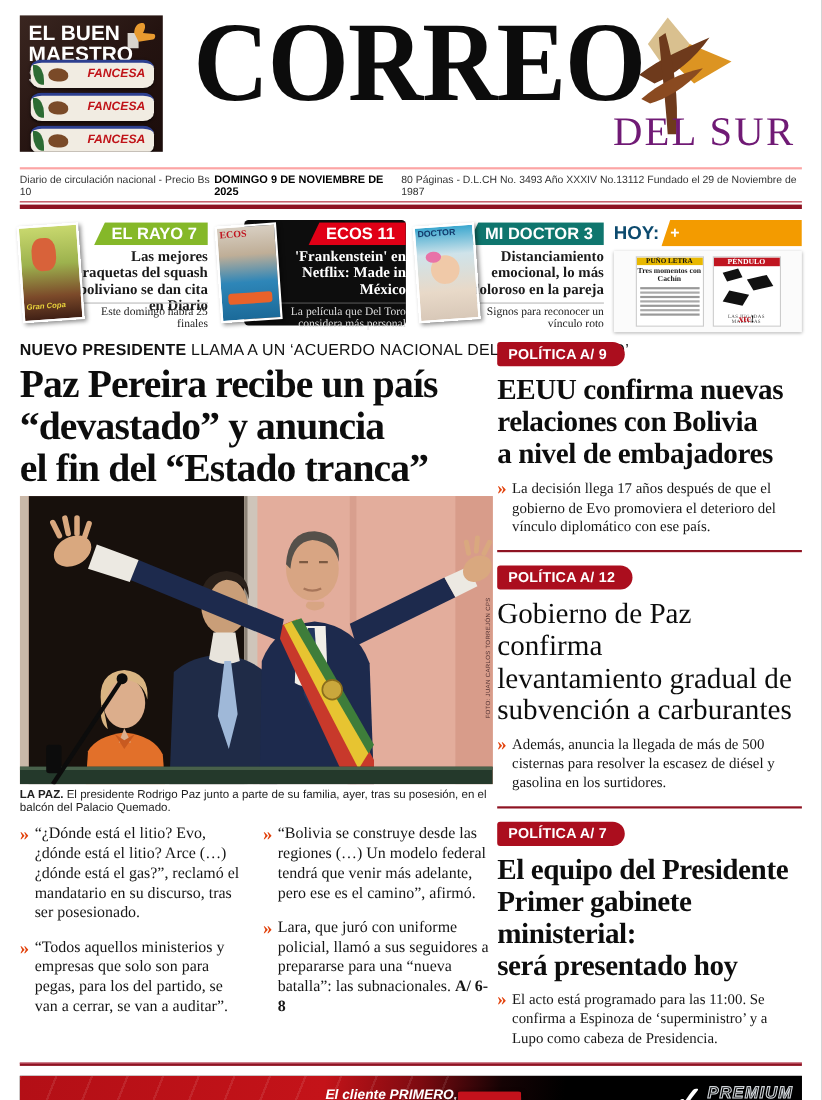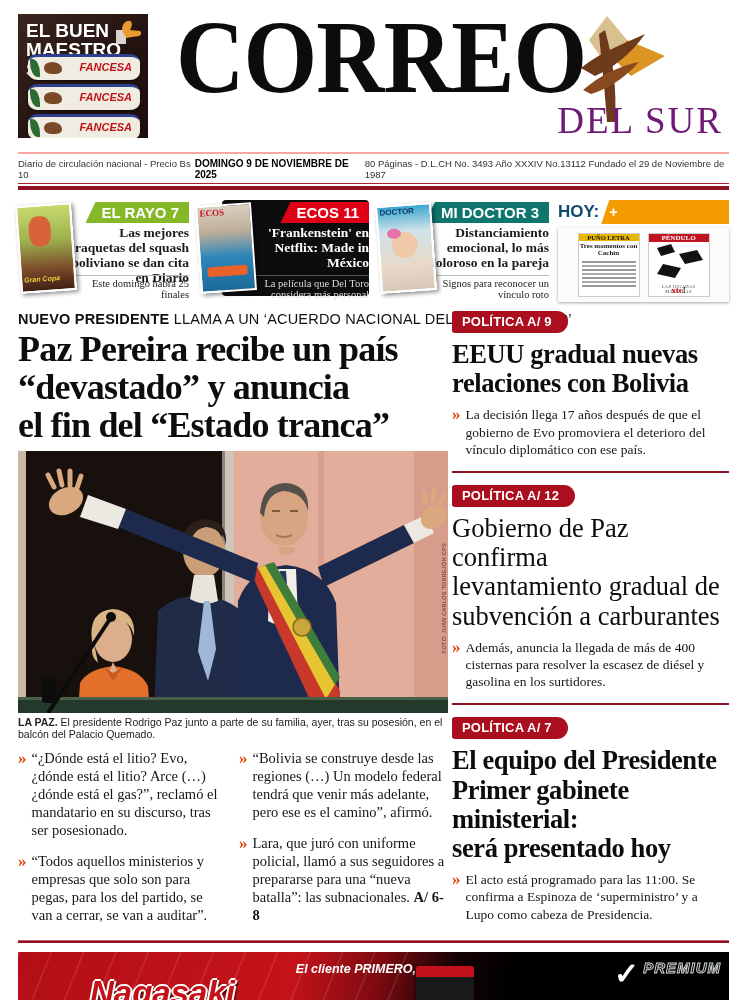--- a/index.html
+++ b/index.html
@@ -319,40 +319,41 @@
           </div>
         </div>
       </div>
     </div>
 
     <div class="col-right">
 
       <div class="story">
         <div class="badge">POLÍTICA A/ 9</div>
         <div class="s-head">
-          <span>EEUU gradual nuevas</span>
+          <span>EEUU confirma nuevas</span>
           <span>relaciones con Bolivia</span>
+          <span>a nivel de embajadores</span>
         </div>
         <div class="s-bullet">
           <span class="chev">»</span>
           <span class="btext">La decisión llega 17 años después de que el gobierno de Evo promoviera el deterioro del vínculo diplomático con ese país.</span>
         </div>
         <div class="s-rule"></div>
       </div>
 
       <div class="story">
         <div class="badge">POLÍTICA A/ 12</div>
         <div class="s-head light">
           <span>Gobierno de Paz confirma</span>
           <span>levantamiento gradual de</span>
           <span>subvención a carburantes</span>
         </div>
         <div class="s-bullet">
           <span class="chev">»</span>
-          <span class="btext">Además, anuncia la llegada de más de 400 cisternas para resolver la escasez de diésel y gasolina en los surtidores.</span>
+          <span class="btext">Además, anuncia la llegada de más de 500 cisternas para resolver la escasez de diésel y gasolina en los surtidores.</span>
         </div>
         <div class="s-rule"></div>
       </div>
 
       <div class="story">
         <div class="badge">POLÍTICA A/ 7</div>
         <div class="s-head">
           <span>El equipo del Presidente</span>
           <span>Primer gabinete ministerial:</span>
           <span>será presentado hoy</span>

